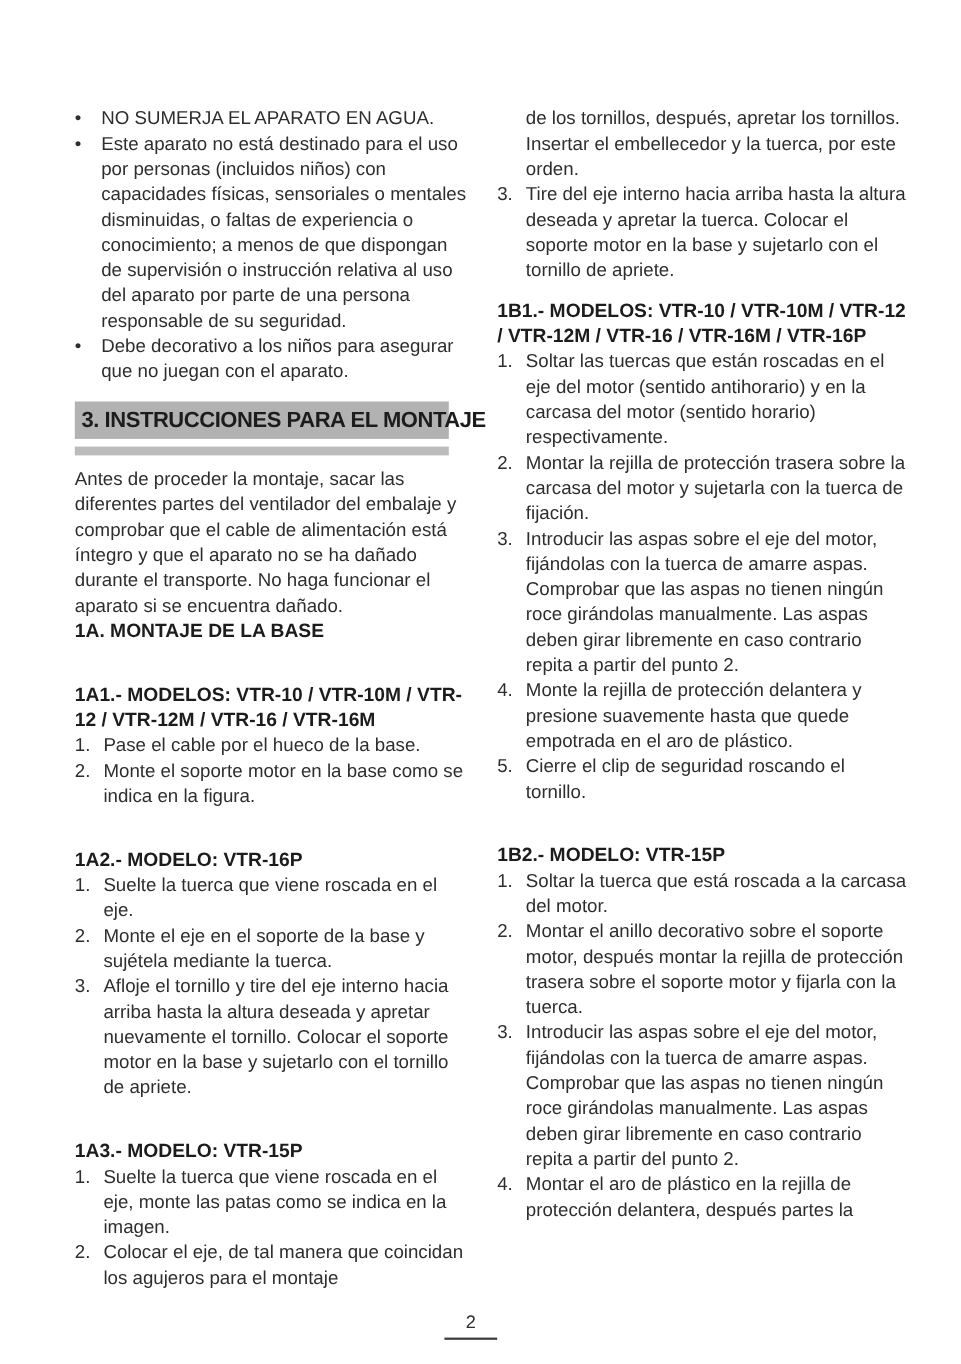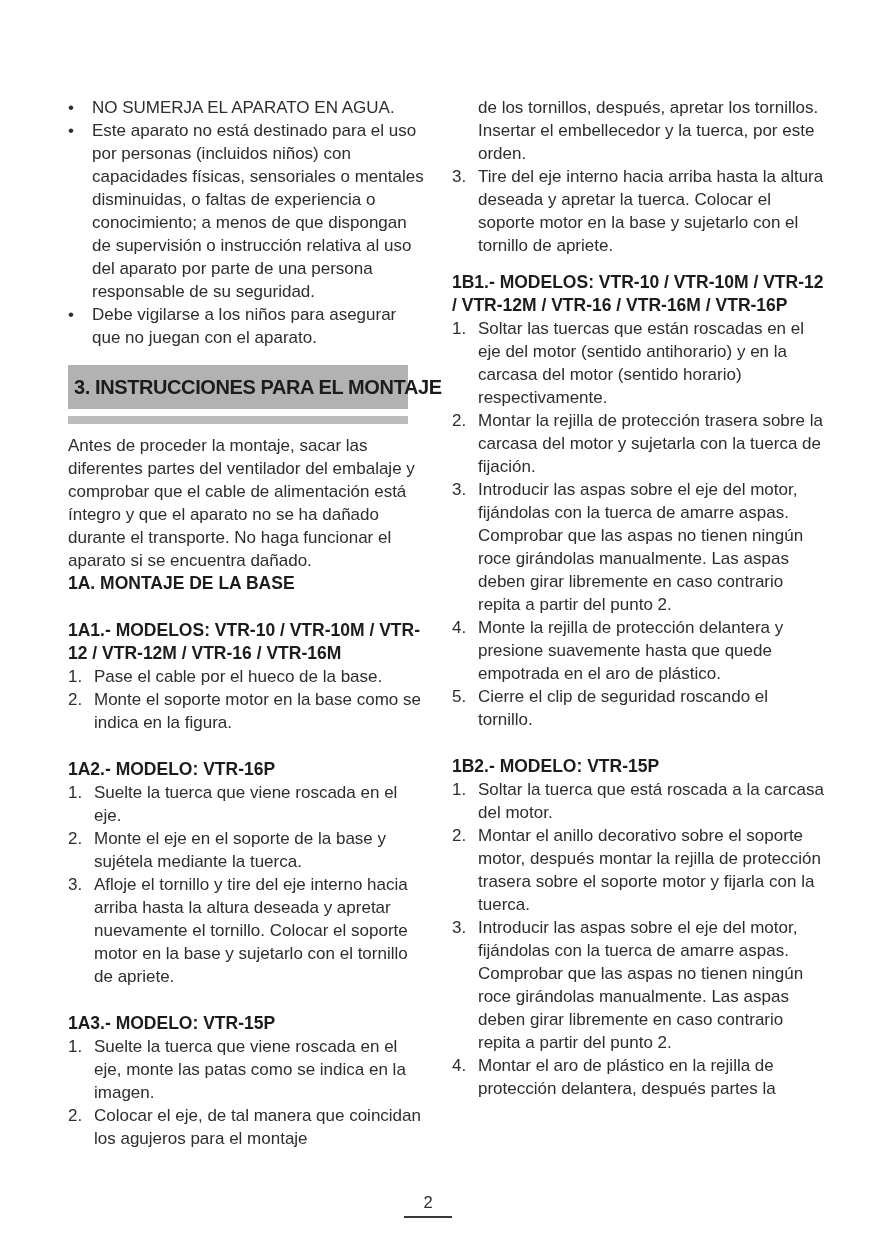--- a/index.html
+++ b/index.html
@@ -25,21 +25,21 @@
   .col-right { width: 372px; }
 
   
   .bitem { display: flex; }
   .bullet-marker { width: 24px; flex: 0 0 24px; }
   .btext { flex: 1; }
 
   
   .secbar {
     margin-top: 16px;
-    width: 340px; height: 44px;
+    width: 340px; height: 34px;
     background: #b2b2b2;
     display: flex; align-items: center;
     padding-left: 6px;
   }
   .secbar span {
     font-weight: bold;
     font-size: 20px;
     letter-spacing: -0.4px;
     color: #1c1c1c;
     white-space: nowrap;
@@ -53,21 +53,21 @@
   .para { margin-top: 10px; }
 
   .subtitle {
     font-size: 17.5px;
     font-weight: bold;
     color: #1c1c1c;
     line-height: 23px;
   }
   .subtitle.tight-after { margin-top: 24px; }
 
-  .block { margin-top: 24px; }
+  .block { margin-top: 35px; }
   .block.tight { margin-top: 14px; }
   .bheading {
     font-size: 17.5px;
     font-weight: bold;
     color: #1c1c1c;
     line-height: 23px;
   }
 
   
   .oitem { display: flex; }
@@ -99,21 +99,21 @@
       <div class="bitem">
         <span class="bullet-marker">•</span>
         <span class="btext">NO SUMERJA EL APARATO EN AGUA.</span>
       </div>
       <div class="bitem">
         <span class="bullet-marker">•</span>
         <span class="btext">Este aparato no está destinado para el uso por personas (incluidos niños) con capacidades físicas, sensoriales o mentales disminuidas, o faltas de experiencia o conocimiento; a menos de que dispongan de supervisión o instrucción relativa al uso del aparato por parte de una persona responsable de su seguridad.</span>
       </div>
       <div class="bitem">
         <span class="bullet-marker">•</span>
-        <span class="btext">Debe vigilarse a los niños para asegurar que no juegan con el aparato.</span>
+        <span class="btext">Debe decorativo a los niños para asegurar que no juegan con el aparato.</span>
       </div>
     </div>
 
     <div class="secbar">
       <span>3. INSTRUCCIONES PARA EL MONTAJE</span>
     </div>
     <div class="secbar-under"></div>
 
     <p class="para">Antes de proceder la montaje, sacar las diferentes partes del ventilador del embalaje y comprobar que el cable de alimentación está íntegro y que el aparato no se ha dañado durante el transporte. No haga funcionar el aparato si se encuentra dañado.</p>
 

